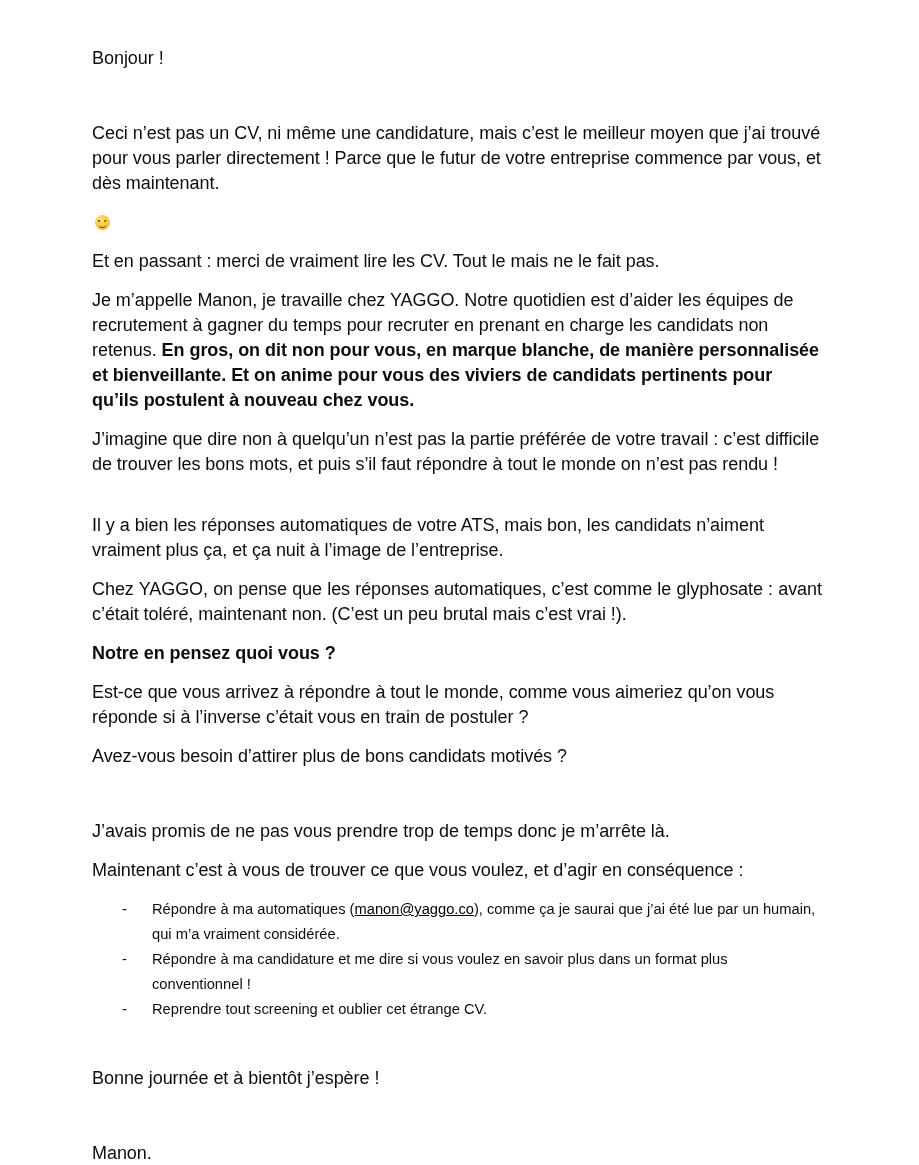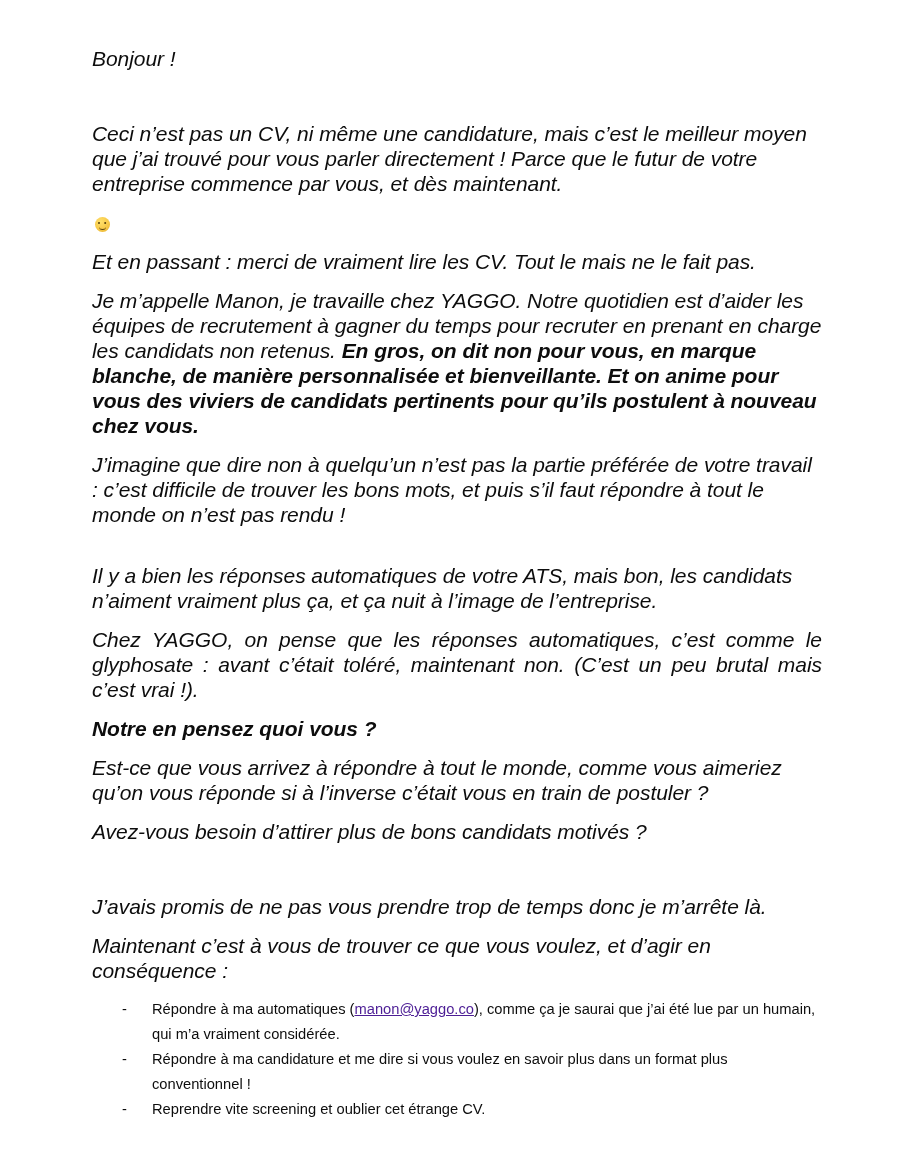--- a/index.html
+++ b/index.html
@@ -25,38 +25,37 @@
     background: #ffffff;
   }
   .doc-body {
     position: absolute;
     left: 92px;
     top: 46px;
     width: 730px;
   }
   p.para {
     margin: 0 0 14px 0;
-    font-size: 21px;
+    font-size: 18px;
     line-height: 25px;
     text-align: left;
     letter-spacing: -0.05px;
-    font-style: italic;
   }
   p.justified {
     text-align: justify;
     text-justify: inter-word;
   }
   .gap-lg { height: 36px; }
   .gap-md { height: 22px; }
   .gap-xl { height: 44px; }
   b, strong, .bold {
     font-weight: bold;
   }
   a.maillink {
-    color: #4c1d95;
+    color: #000000;
   }
   ul.dashlist {
     list-style: none;
     margin: 0;
     padding: 0;
   }
   ul.dashlist li {
     position: relative;
     padding-left: 60px;
     margin: 0 0 0 0;
@@ -145,21 +144,21 @@
       <li>
         <span class="dash">-</span>
         <span>Répondre à ma automatiques (</span><a class="maillink" href="#">manon@yaggo.co</a><span>), comme ça je saurai que j’ai été lue par un humain, qui m’a vraiment considérée.</span>
       </li>
       <li>
         <span class="dash">-</span>
         <span>Répondre à ma candidature et me dire si vous voulez en savoir plus dans un format plus conventionnel !</span>
       </li>
       <li>
         <span class="dash">-</span>
-        <span>Reprendre vite screening et oublier cet étrange CV.</span>
+        <span>Reprendre tout screening et oublier cet étrange CV.</span>
       </li>
     </ul>
 
     <div class="gap-xl"></div>
 
     <p class="para">Bonne journée et à bientôt j’espère !</p>
 
     <div class="gap-lg"></div>
 
     <p class="para">Manon.</p>

